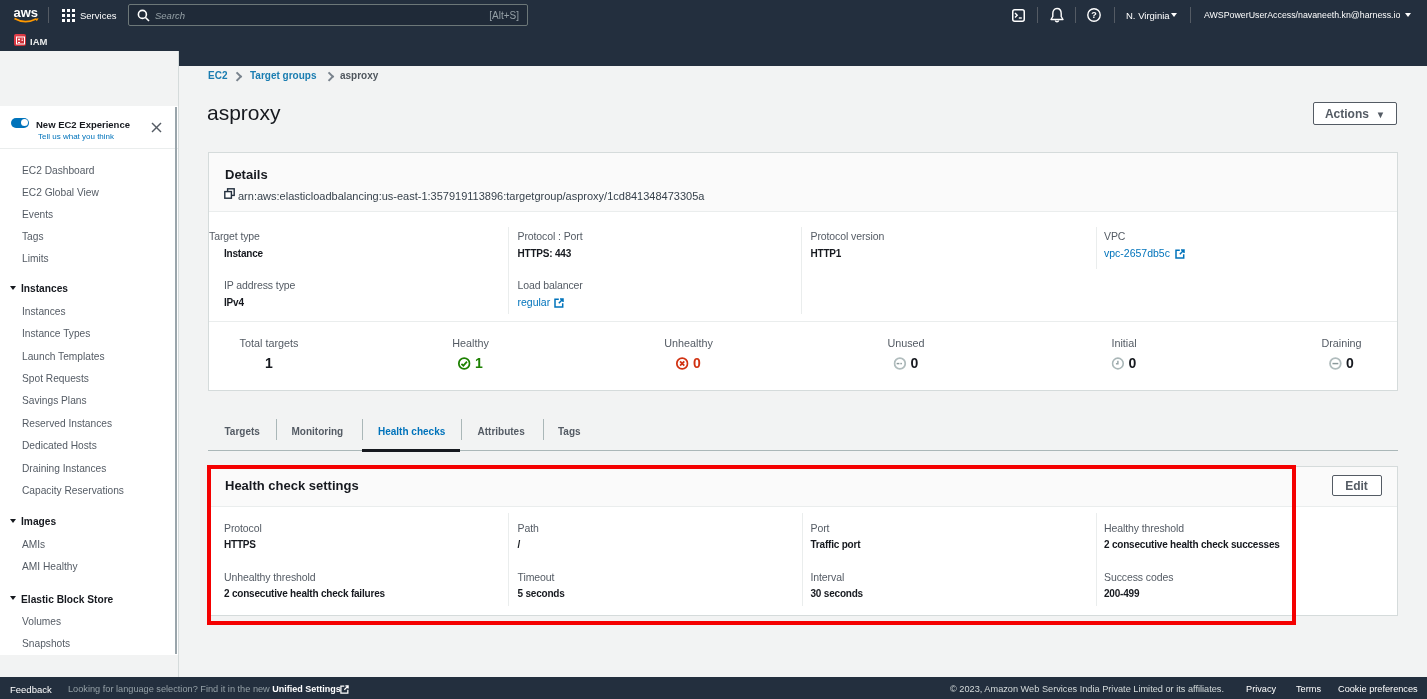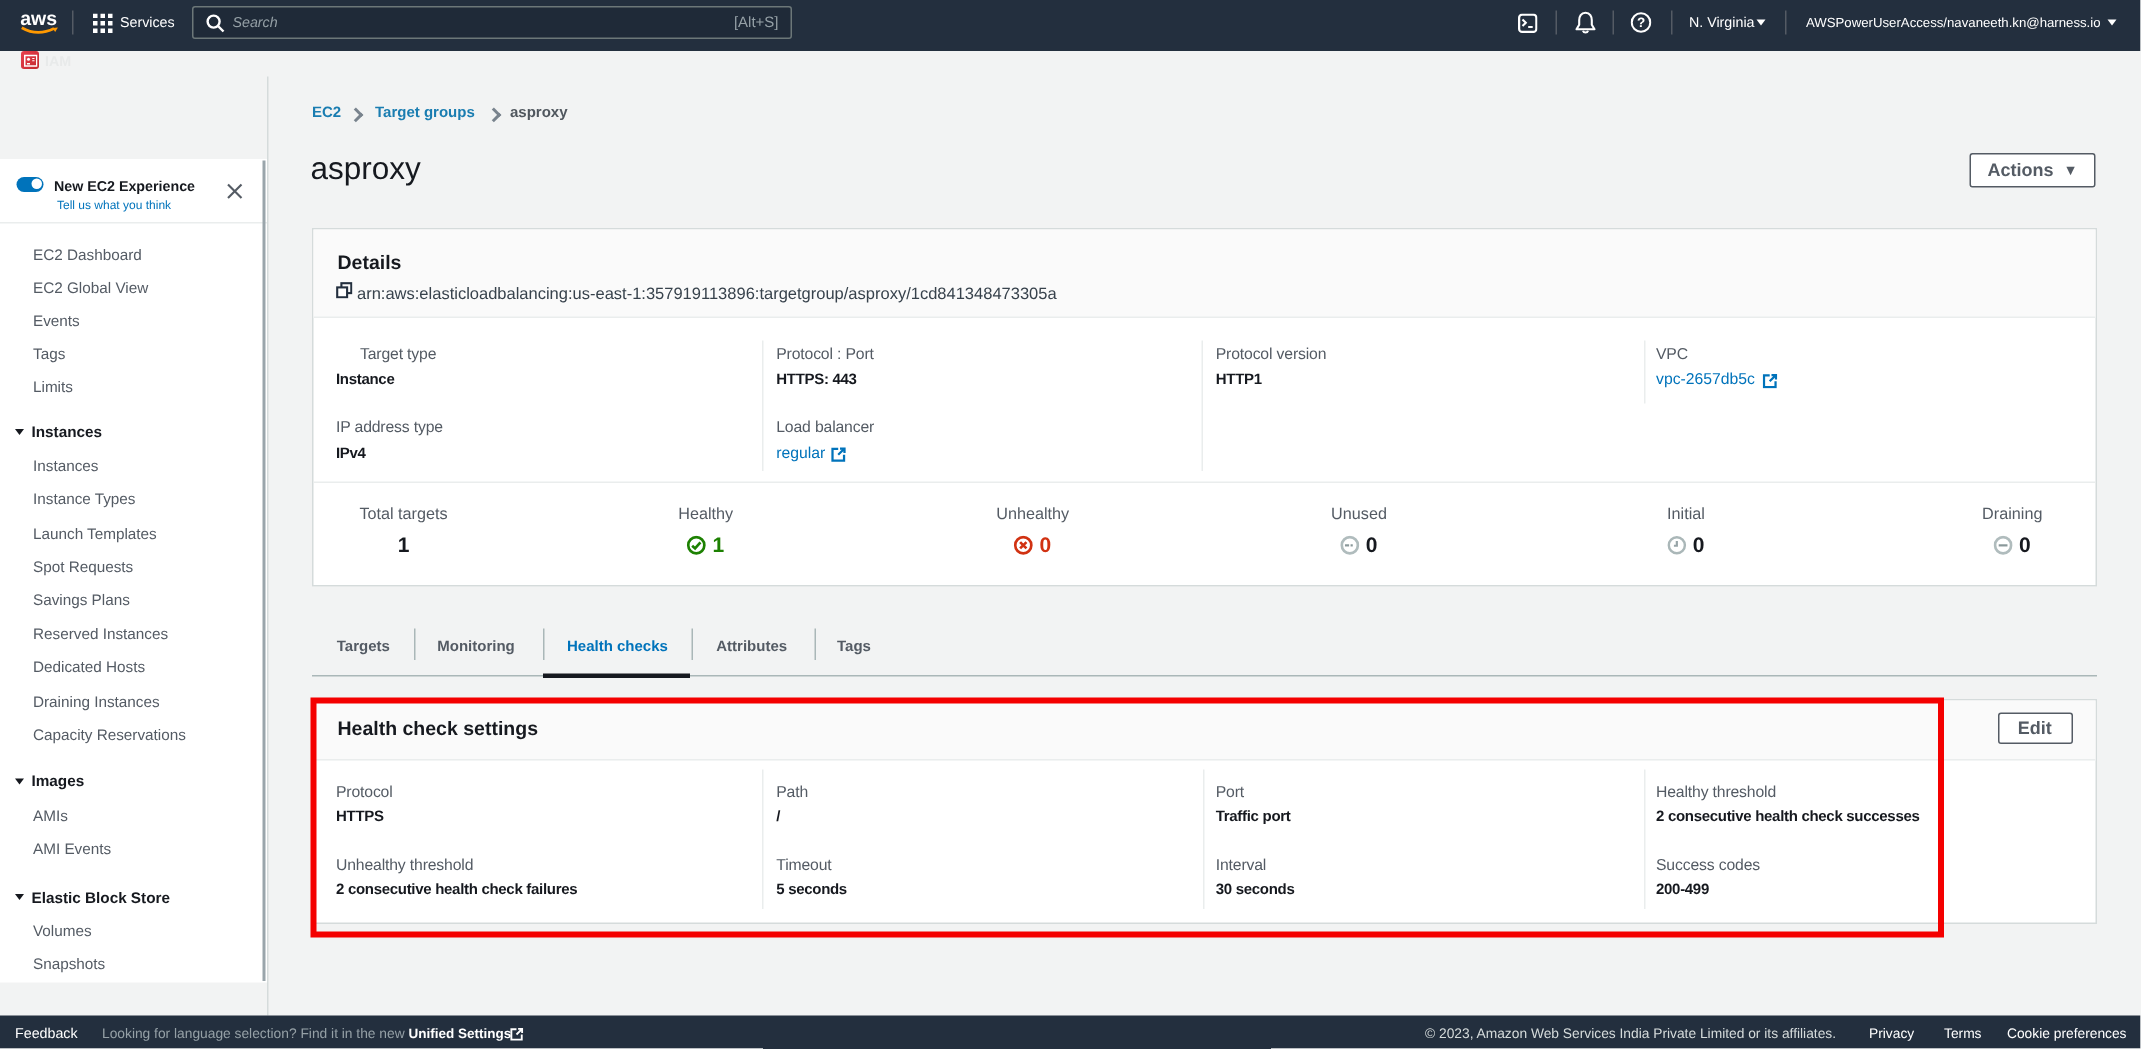--- a/index.html
+++ b/index.html
@@ -13,21 +13,21 @@
 .chev{position:absolute;width:6.5px;height:6.5px;border-top:2px solid #79838d;border-right:2px solid #79838d;transform:rotate(45deg)}
 .navitem{position:absolute;left:22px;font-size:10.2px;color:#545b64;white-space:nowrap}
 .navhdr{position:absolute;left:21px;font-size:10.2px;font-weight:bold;color:#16191f;white-space:nowrap}
 .navtri{position:absolute;left:10px;width:0;height:0;border-left:3.5px solid transparent;border-right:3.5px solid transparent;border-top:4.5px solid #16191f}
 .hsep{position:absolute;width:1px;background:#545b64;top:7px;height:16px}
 .tab{position:absolute;font-size:10px;font-weight:bold;color:#545b64;white-space:nowrap}
 .tabsep{position:absolute;width:1px;background:#aab7b8;top:419px;height:21px}
 </style></head>
 <body>
 
-<div class="abs" style="left:0;top:0;width:1427px;height:34px;background:#232f3e">
+<div class="abs" style="left:0;top:0;width:1427px;height:66px;background:#232f3e">
 
   <svg class="abs" style="left:13px;top:4px" width="30" height="21" viewBox="0 0 30 21">
     <text x="0.5" y="12.5" font-family="Liberation Sans" font-size="13" font-weight="bold" fill="#fff">aws</text>
     <path d="M1.5 14.5 Q 12 20.5 23 15" stroke="#f90" stroke-width="1.8" fill="none"></path>
     <path d="M23.8 17.3 l 1.8 -3 l -3.6 0.4 z" fill="#f90"></path>
   </svg>
   <div class="hsep" style="left:48px"></div>
 
   <svg class="abs" style="left:62px;top:9px" width="14" height="14" viewBox="0 0 14 14">
     <g fill="#fff">
@@ -114,21 +114,21 @@
     <div class="navitem" style="top:350.5px">Launch Templates</div>
     <div class="navitem" style="top:372.9px">Spot Requests</div>
     <div class="navitem" style="top:395.3px">Savings Plans</div>
     <div class="navitem" style="top:417.7px">Reserved Instances</div>
     <div class="navitem" style="top:440.1px">Dedicated Hosts</div>
     <div class="navitem" style="top:462.5px">Draining Instances</div>
     <div class="navitem" style="top:484.9px">Capacity Reservations</div>
     <div class="navtri" style="top:518.8px"></div>
     <div class="navhdr" style="top:516.3px">Images</div>
     <div class="navitem" style="top:538.7px">AMIs</div>
-    <div class="navitem" style="top:561.1px">AMI Events</div>
+    <div class="navitem" style="top:561.1px">AMI Healthy</div>
     <div class="navtri" style="top:596.1px"></div>
     <div class="navhdr" style="top:593.6px">Elastic Block Store</div>
     <div class="navitem" style="top:615.6px">Volumes</div>
     <div class="navitem" style="top:638px">Snapshots</div>
   </div>
 
 <div class="abs" style="left:208px;top:70px;font-size:10px;font-weight:bold;color:#1a7db1">EC2</div>
 <div class="chev" style="left:234px;top:72.5px"></div>
 <div class="abs" style="left:250px;top:70px;font-size:10px;font-weight:bold;color:#1a7db1">Target groups</div>
 <div class="chev" style="left:326px;top:72.5px"></div>
@@ -146,21 +146,21 @@
   <svg class="abs" style="left:15px;top:35px" width="11" height="11" viewBox="0 0 11 11">
     <rect x="3.6" y="0.8" width="6.6" height="6.6" stroke="#232f3e" stroke-width="1.4" fill="none"></rect>
     <rect x="0.8" y="3.6" width="6.6" height="6.6" stroke="#232f3e" stroke-width="1.4" fill="#fff"></rect>
   </svg>
   <div class="abs" style="left:29px;top:37px;font-size:11px;color:#37424c;white-space:nowrap">arn:aws:elasticloadbalancing:us-east-1:357919113896:targetgroup/asproxy/1cd841348473305a</div>
 </div>
 
 <div class="vline" style="left:507.5px;top:227px;height:87px"></div>
 <div class="vline" style="left:800.5px;top:227px;height:87px"></div>
 <div class="vline" style="left:1095.5px;top:227px;height:42px"></div>
-<div class="lbl" style="left:240px;top:230px">Target type</div>
+<div class="lbl" style="left:209px;top:230px">Target type</div>
 <div class="val" style="left:224px;top:247.5px">Instance</div>
 <div class="lbl" style="left:517.5px;top:230px">Protocol : Port</div>
 <div class="val" style="left:517.5px;top:247.5px">HTTPS: 443</div>
 <div class="lbl" style="left:810.5px;top:230px">Protocol version</div>
 <div class="val" style="left:810.5px;top:247.5px">HTTP1</div>
 <div class="lbl" style="left:1104px;top:230px">VPC</div>
 <div class="lnk" style="left:1104px;top:247px">vpc-2657db5c</div>
 <svg class="abs" style="left:1175px;top:248.5px" width="10" height="10" viewBox="0 0 10 10">
   <path d="M8.7 5.2 L8.7 9 L1 9 L1 1.3 L4.8 1.3" stroke="#0073bb" stroke-width="1.5" fill="none"></path>
   <path d="M6 1 L9 1 L9 4 M9 1 L4.8 5.2" stroke="#0073bb" stroke-width="1.5" fill="none"></path>

